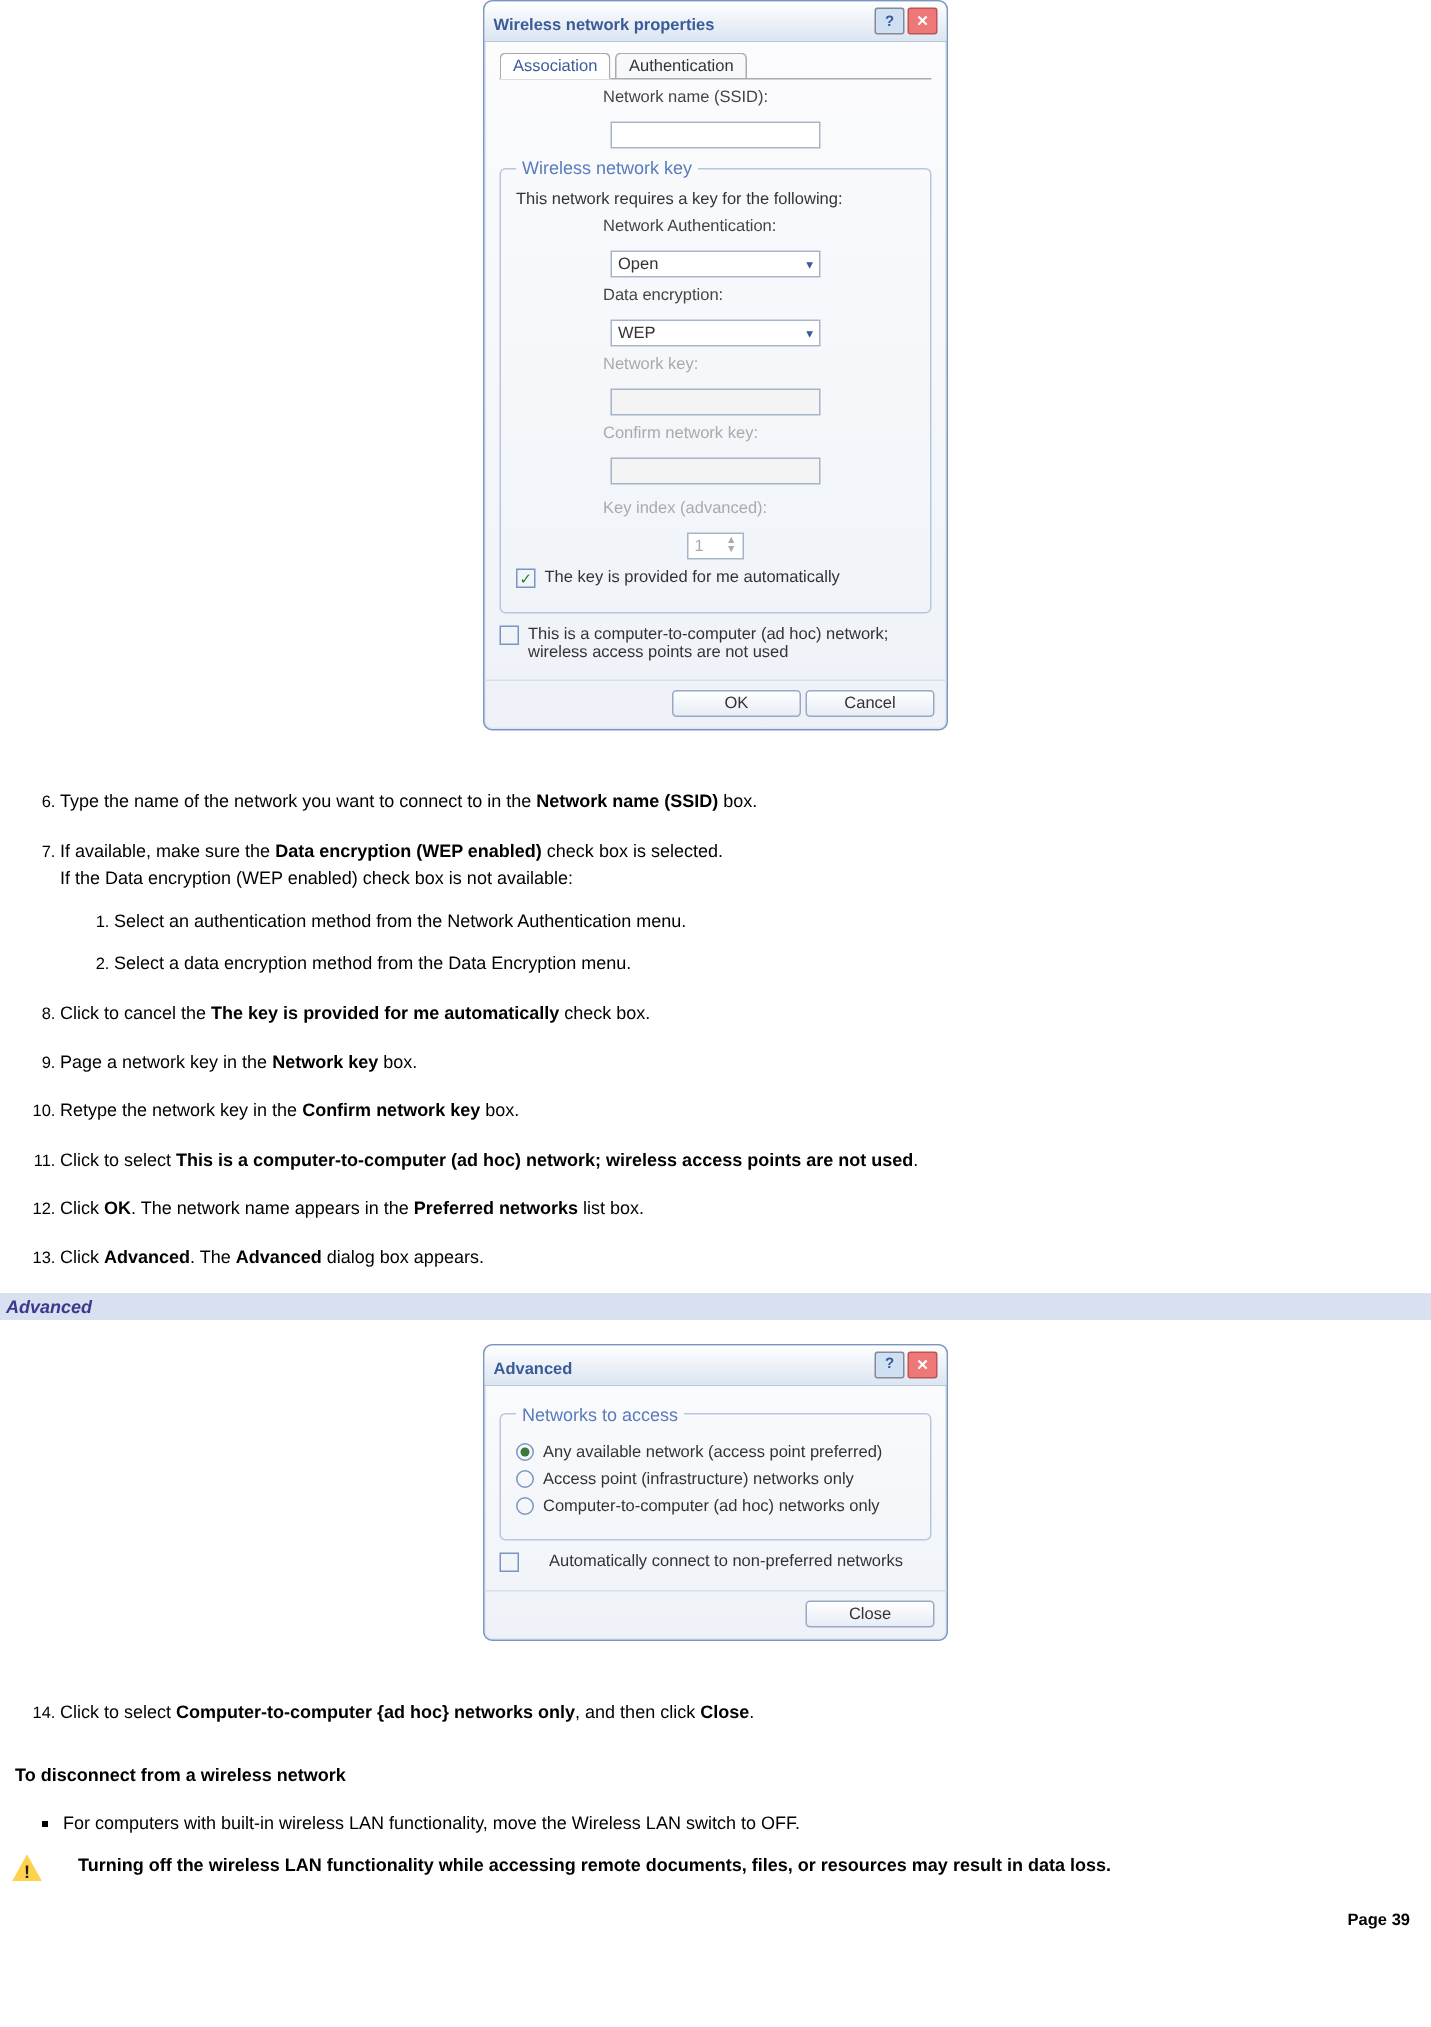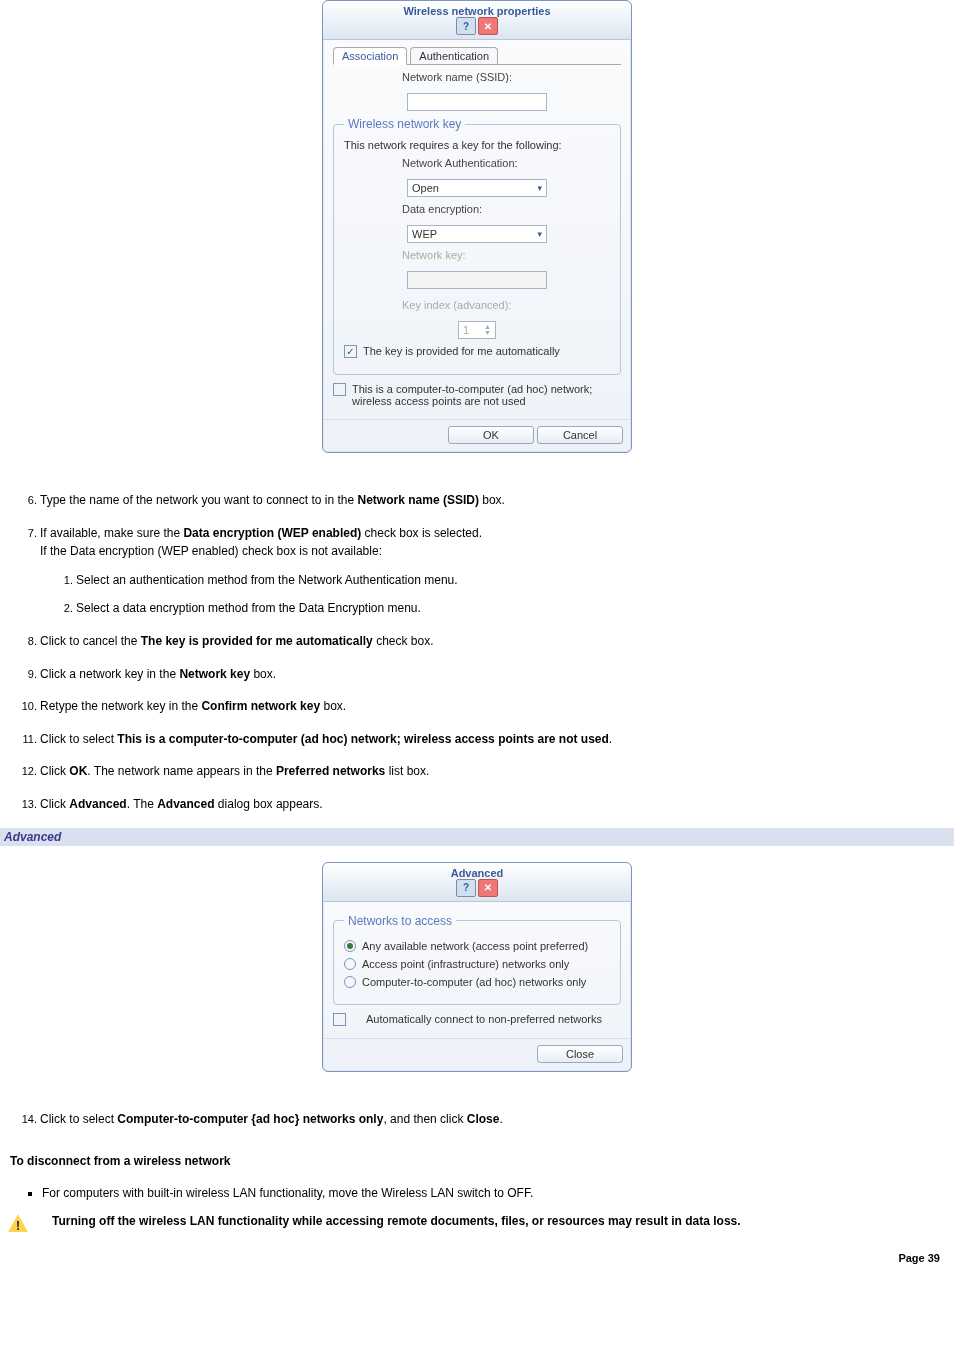--- a/index.html
+++ b/index.html
@@ -63,29 +63,28 @@
     text-align: left;
     border: 1px solid #7a96bf;
     border-radius: 6px;
     background: linear-gradient(#fcfcfd,#eef2f8);
     box-shadow: 0 0 0 1px #dfe6f0 inset;
     font-size: 11px;
     color: #333;
   }
   .titlebar {
     display: flex;
-    align-items: center;
+    align-items: flex-end;
     justify-content: space-between;
     background: linear-gradient(#fff,#dbe5f1);
     border-bottom: 1px solid #b8c6de;
     border-radius: 6px 6px 0 0;
     padding: 4px 6px;
     font-weight: bold;
     color: #3a5b99;
-    flex-direction: column;
   }
   .titlebar .btns { display:flex; gap:2px; }
   .tb-btn {
     width:18px; height:16px;
     display:flex; align-items:center; justify-content:center;
     border:1px solid #889;
     font-size:10px; font-weight:bold;
     border-radius:2px;
   }
   .tb-help { background:#cfe0f3; color:#3a5b99; }
@@ -199,20 +198,24 @@
           <span class="label">Data encryption:</span>
           <span class="sel">
             <span>WEP</span>
             <span class="arrow">▾</span>
           </span>
         </div>
         <div class="row">
           <span class="label dim">Network key:</span>
           <span class="txt" style="background:#f4f4f4;"></span>
         </div>
+        <div class="row">
+          <span class="label dim">Confirm network key:</span>
+          <span class="txt" style="background:#f4f4f4;"></span>
+        </div>
         <div class="row" style="margin-top:10px;">
           <span class="label dim">Key index (advanced):</span>
           <span class="spin">
             <span>1</span>
             <span class="updown">
                 <span>▲</span>
                 <span>▼</span>
               </span>
           </span>
         </div>
@@ -243,21 +246,21 @@
     <span>If the Data encryption (WEP enabled) check box is not available:</span>
     <ol class="sub">
       <li>Select an authentication method from the Network Authentication menu.</li>
       <li>Select a data encryption method from the Data Encryption menu.</li>
     </ol>
   </li>
   <li>
     <span>Click to cancel the </span><b>The key is provided for me automatically</b><span> check box.</span>
   </li>
   <li>
-    <span>Click a network key in the </span><b>Network key</b><span> box.</span>
+    <span>Page a network key in the </span><b>Network key</b><span> box.</span>
   </li>
   <li>
     <span>Retype the network key in the </span><b>Confirm network key</b><span> box.</span>
   </li>
   <li>
     <span>Click to select </span><b>This is a computer-to-computer (ad hoc) network; wireless access points are not used</b><span>.</span>
   </li>
   <li>
     <span>Click </span><b>OK</b><span>. The network name appears in the </span><b>Preferred networks</b><span> list box.</span>
   </li>

